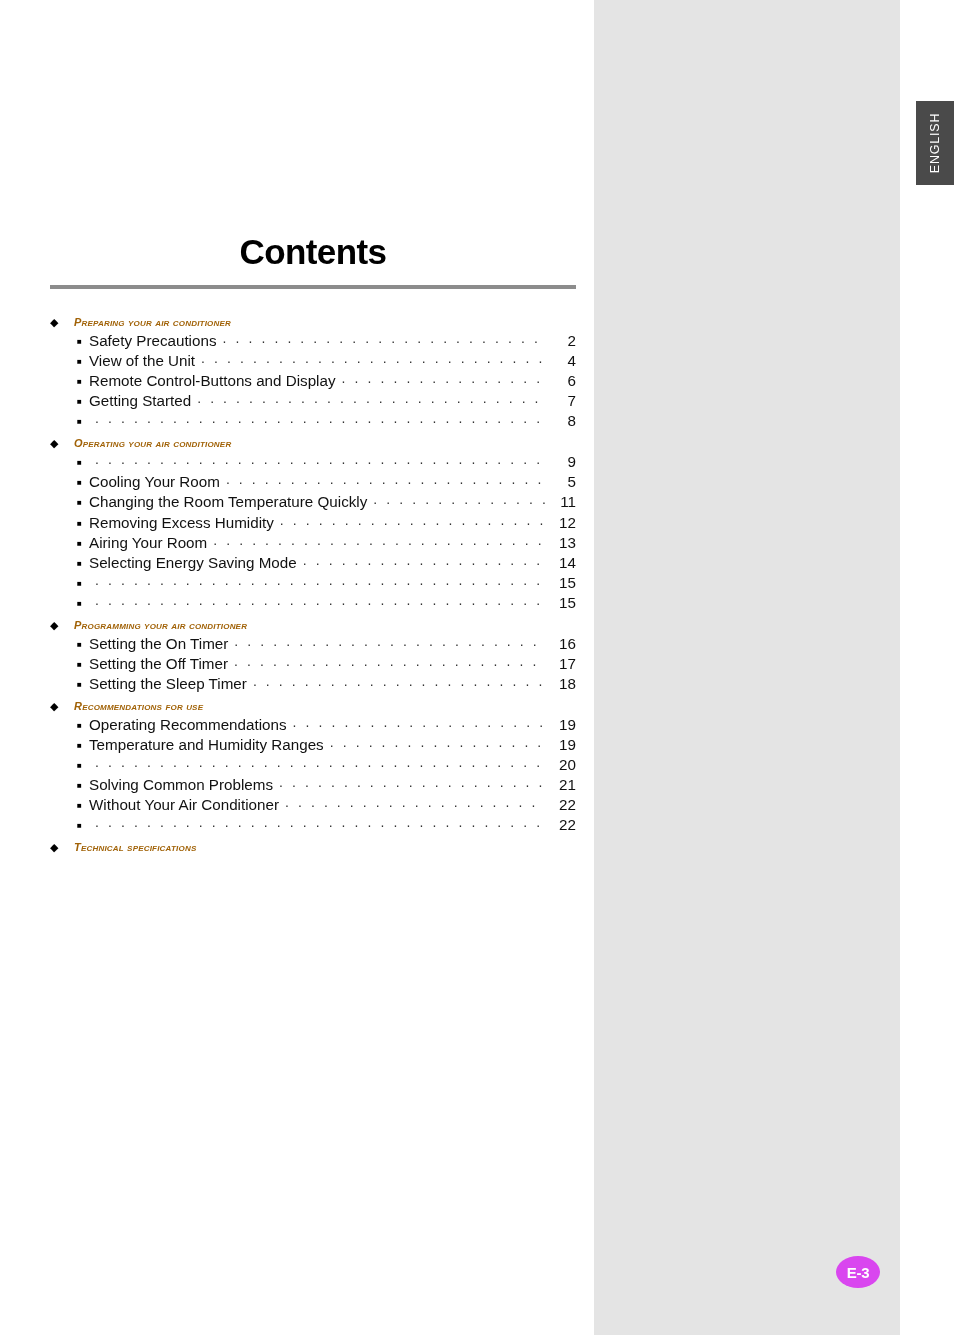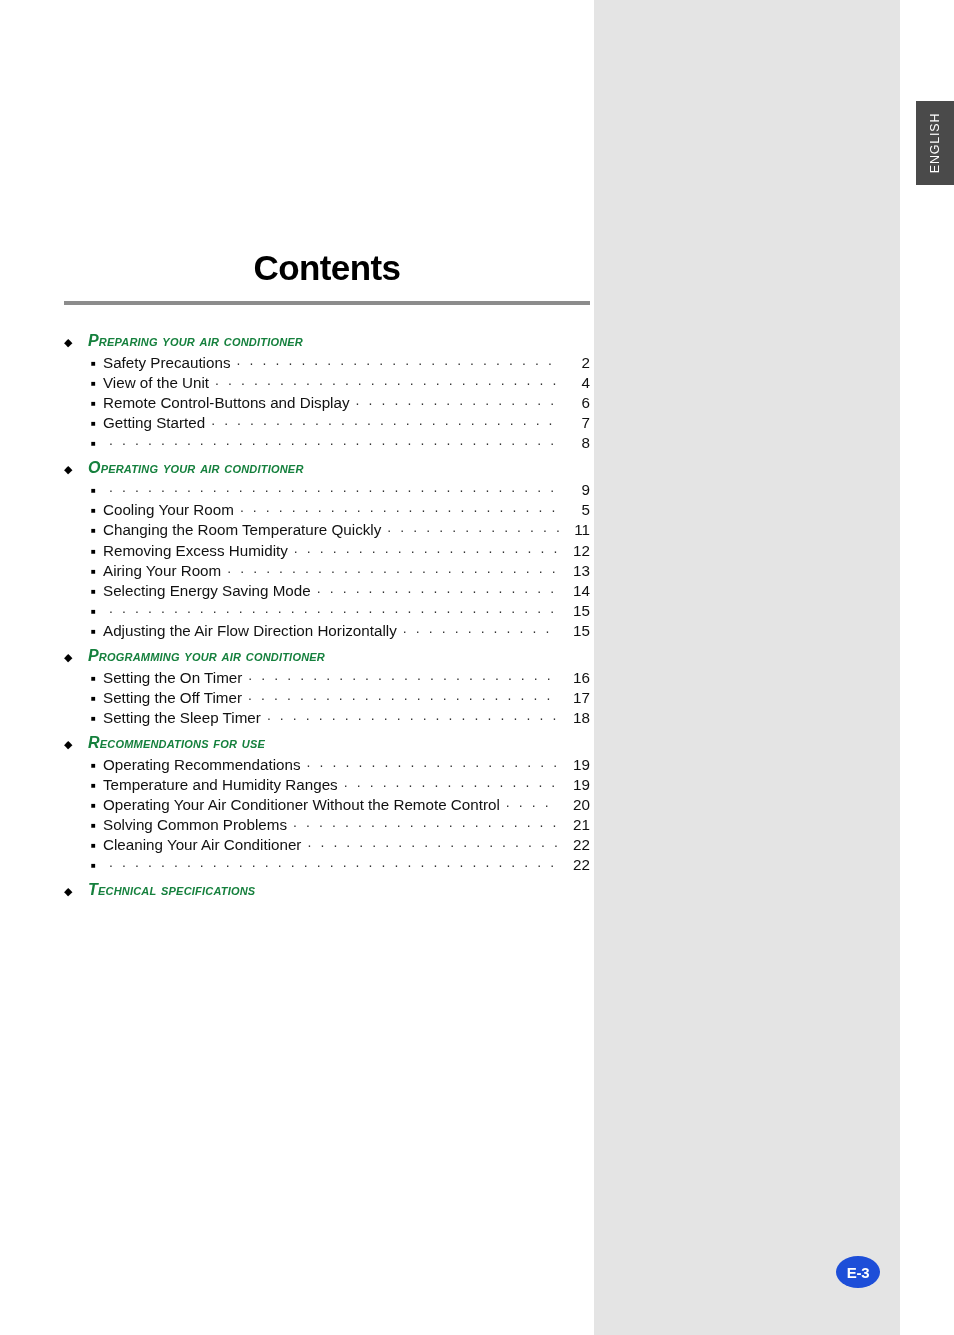--- a/index.html
+++ b/index.html
@@ -43,24 +43,23 @@
     font-size: 12.5px;
     font-weight: 400;
     letter-spacing: 0.8px;
     transform: rotate(-90deg);
     white-space: nowrap;
   }
 
   
   .page-body {
     position: absolute;
-    left: 64px;
+    left: 50px;
     top: 0;
     width: 526px;
-    margin-top: 16px;
   }
 
   .toc-title {
     margin: 0;
     padding-top: 232px;
     text-align: center;
     font-size: 35px;
     font-weight: bold;
     letter-spacing: -0.6px;
     color: #000000;
@@ -88,24 +87,24 @@
   .diamond-icon {
     width: 24px;
     flex: 0 0 24px;
     font-size: 11px;
     line-height: 1;
     color: #000000;
   }
   .section-title {
     font-weight: bold;
     font-style: italic;
-    font-size: 16px;
+    font-size: 11px;
     font-variant: small-caps;
     letter-spacing: 0.2px;
-    color: #15803d;
+    color: #a16207;
     white-space: nowrap;
   }
 
   
   .entries {
     margin-left: 27px;
   }
   .entry {
     display: flex;
     align-items: baseline;
@@ -148,21 +147,21 @@
   }
 
   
   .page-badge {
     position: absolute;
     left: 836px;
     top: 1256px;
     width: 44px;
     height: 32px;
     border-radius: 50%;
-    background: #1d4ed8;
+    background: #d946ef;
     display: flex;
     align-items: center;
     justify-content: center;
   }
   .page-badge-text {
     color: #ffffff;
     font-size: 15px;
     font-weight: bold;
     letter-spacing: -0.3px;
   }
@@ -259,21 +258,20 @@
             <span class="leader"></span>
             <span class="entry-page">14</span>
           </div>
           <div class="entry">
             <span class="square-icon">■</span>
             <span class="leader"></span>
             <span class="entry-page">15</span>
           </div>
           <div class="entry">
             <span class="square-icon">■</span>
-            <span class="entry-label">Adjusting the Air Flow Direction Horizontally</span>
             <span class="leader"></span>
             <span class="entry-page">15</span>
           </div>
         </div>
       </div>
       <div class="section">
         <div class="section-header">
           <span class="diamond-icon">◆</span>
           <span class="section-title">Programming your air conditioner</span>
         </div>
@@ -311,33 +309,32 @@
             <span class="entry-page">19</span>
           </div>
           <div class="entry">
             <span class="square-icon">■</span>
             <span class="entry-label">Temperature and Humidity Ranges</span>
             <span class="leader"></span>
             <span class="entry-page">19</span>
           </div>
           <div class="entry">
             <span class="square-icon">■</span>
-            <span class="entry-label">Operating Your Air Conditioner Without the Remote Control</span>
             <span class="leader"></span>
             <span class="entry-page">20</span>
           </div>
           <div class="entry">
             <span class="square-icon">■</span>
             <span class="entry-label">Solving Common Problems</span>
             <span class="leader"></span>
             <span class="entry-page">21</span>
           </div>
           <div class="entry">
             <span class="square-icon">■</span>
-            <span class="entry-label">Cleaning Your Air Conditioner</span>
+            <span class="entry-label">Without Your Air Conditioner</span>
             <span class="leader"></span>
             <span class="entry-page">22</span>
           </div>
           <div class="entry">
             <span class="square-icon">■</span>
             <span class="leader"></span>
             <span class="entry-page">22</span>
           </div>
         </div>
       </div>

